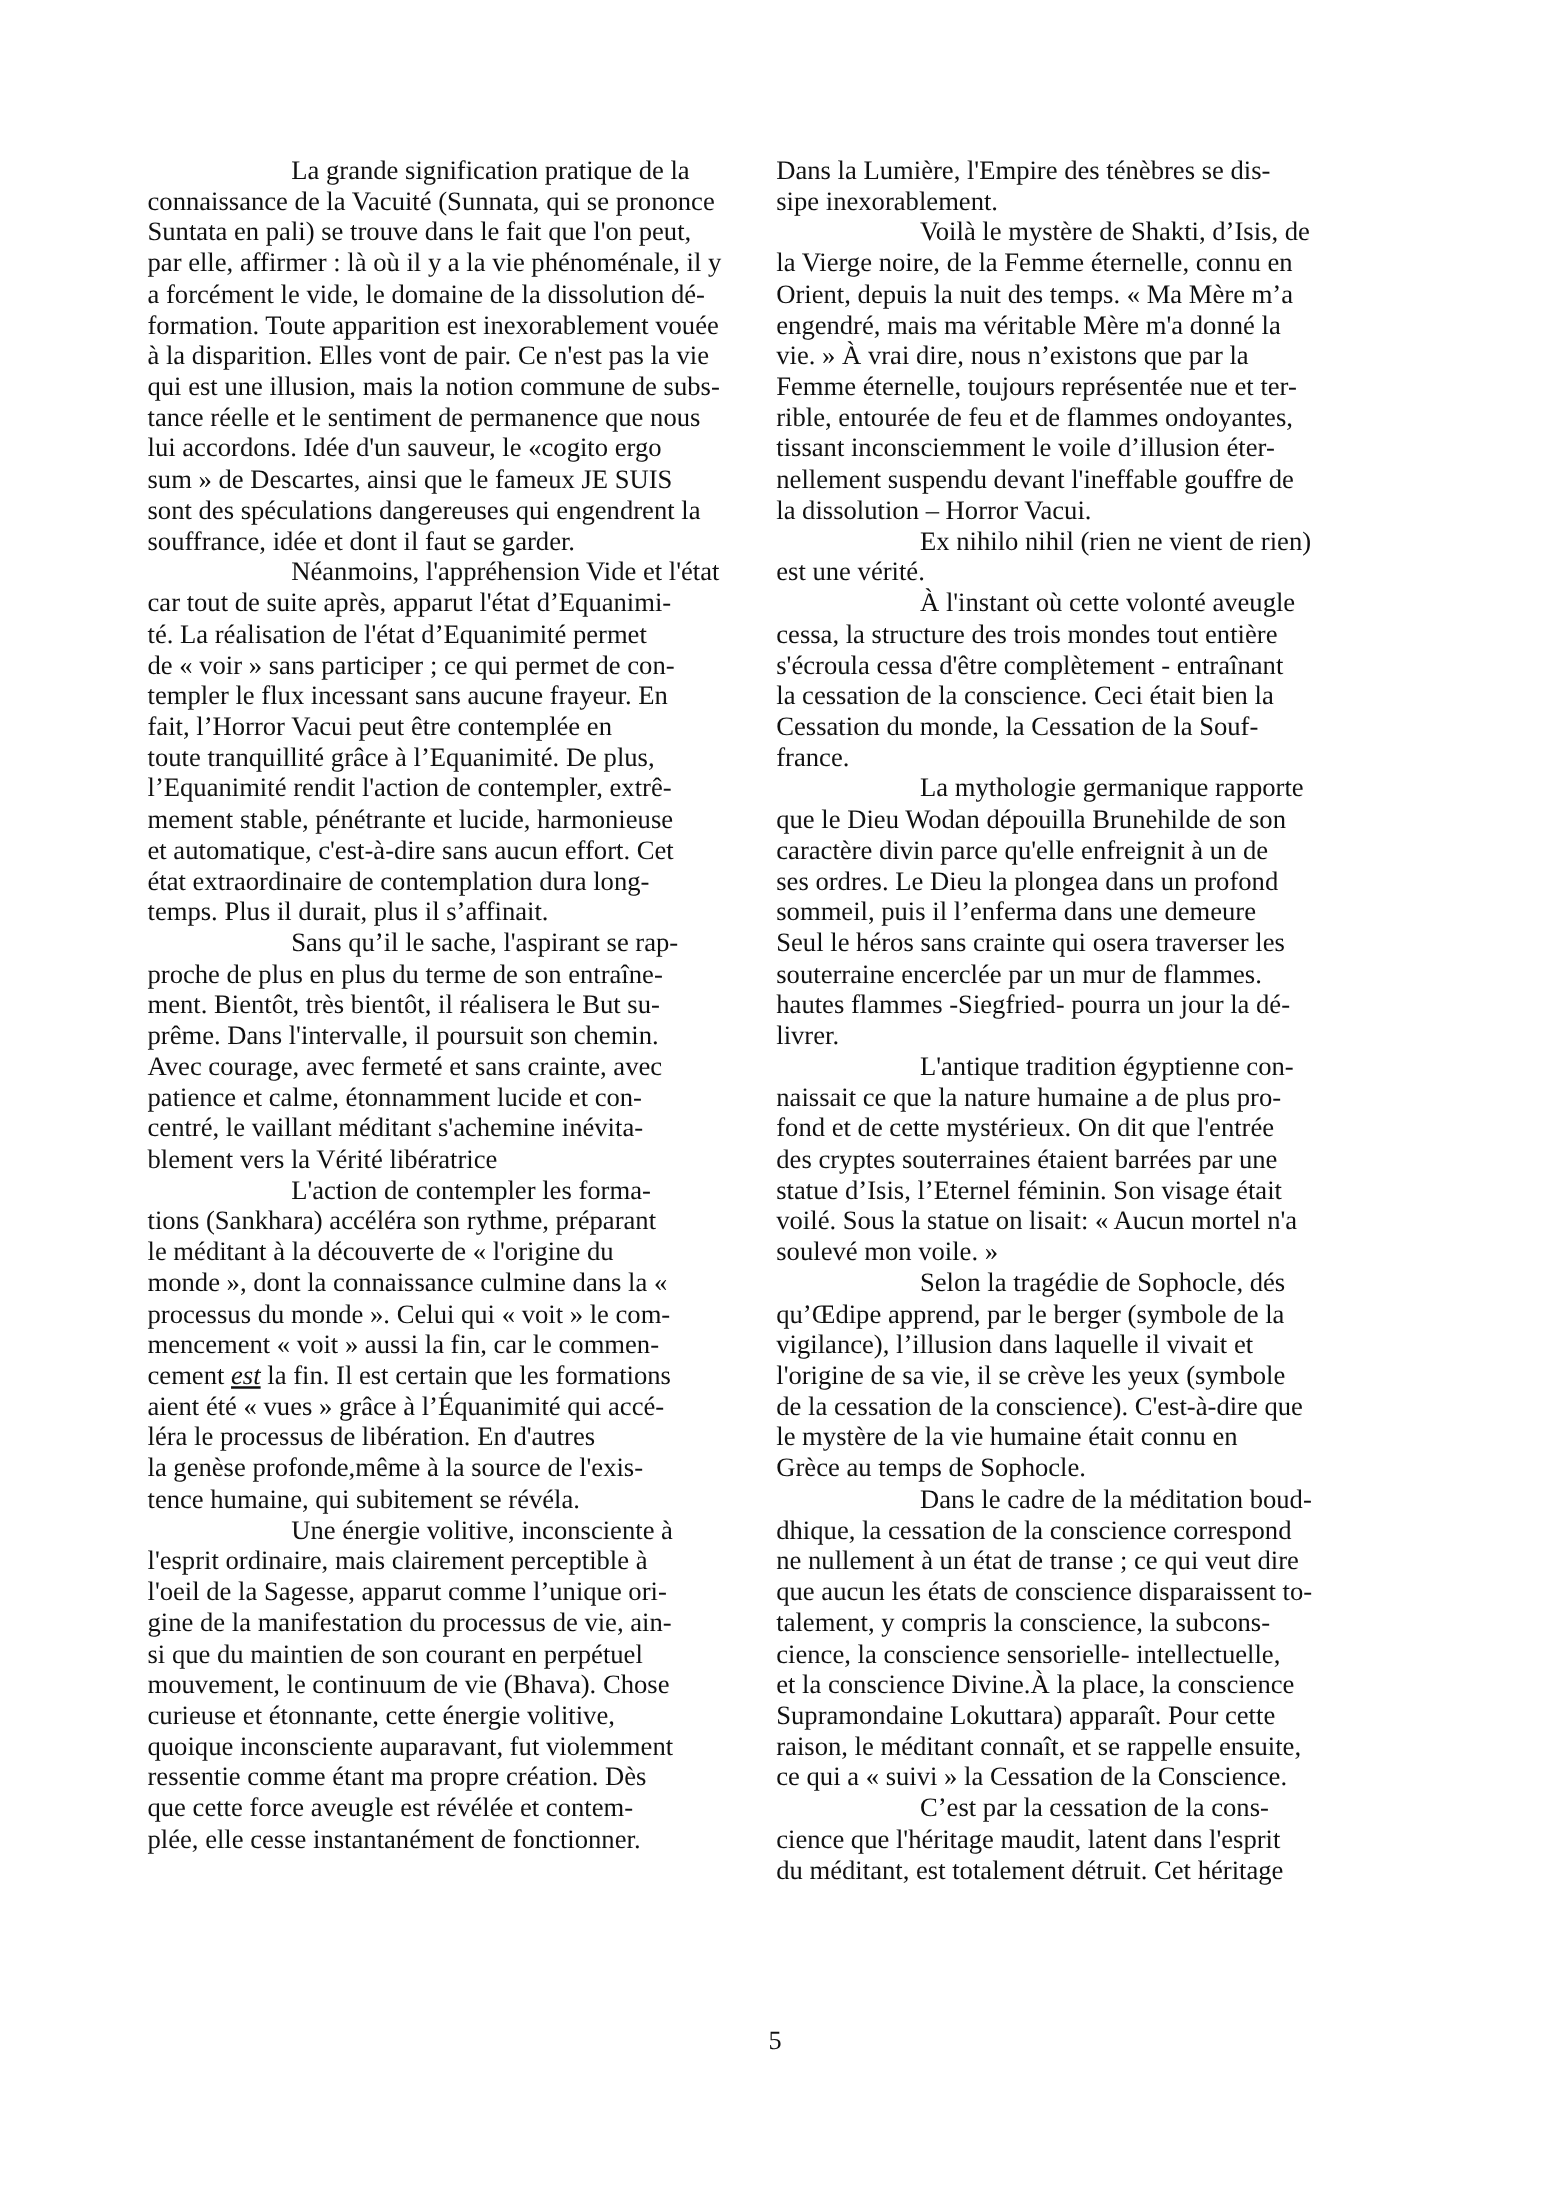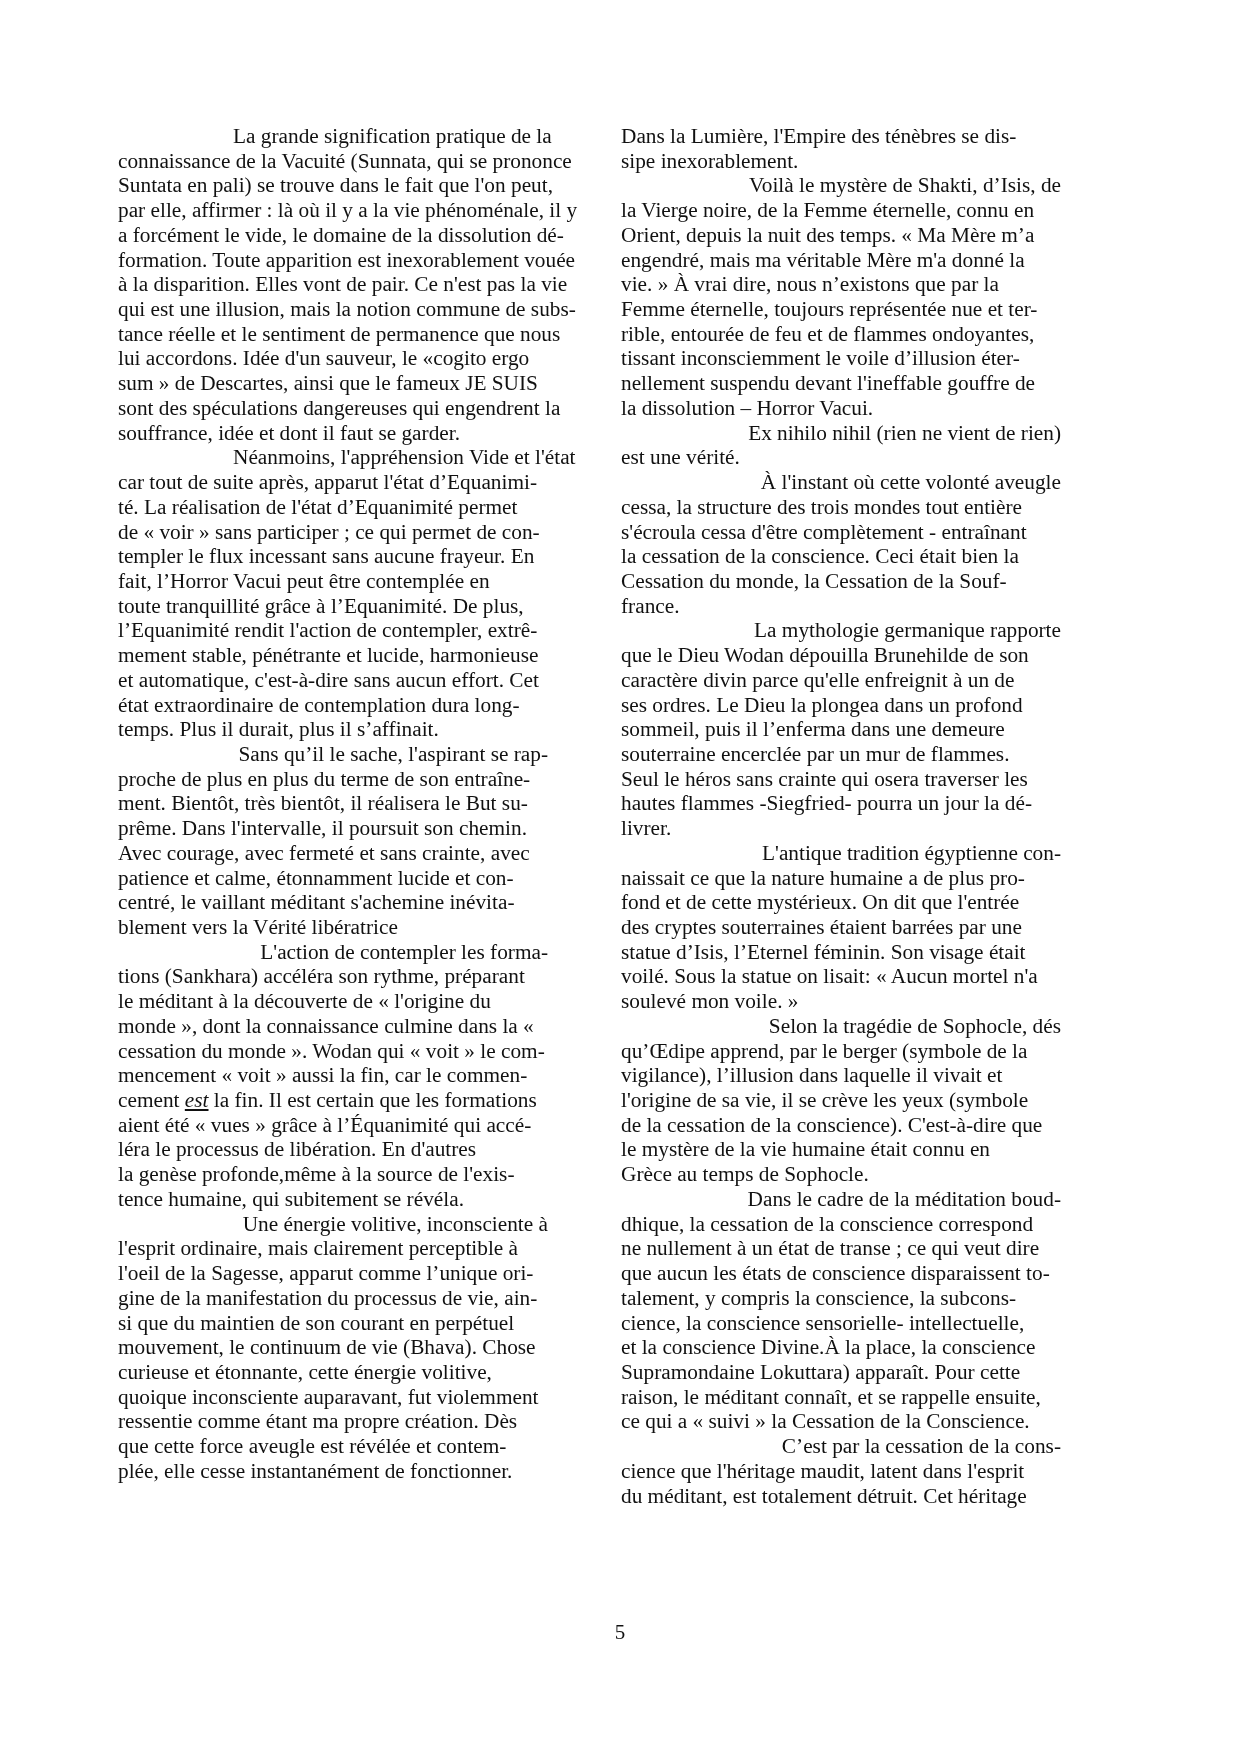--- a/index.html
+++ b/index.html
@@ -3,21 +3,21 @@
 <meta charset="utf-8">
 <style>
   html, body { margin: 0; padding: 0; background: #ffffff; }
   body { width: 1240px; height: 1754px; position: relative; overflow: hidden; }
   .page { position: absolute; left: 0; top: 0; width: 1240px; height: 1754px; background: #fff; }
   .col { position: absolute; top: 124px; font-family: "Liberation Serif", "DejaVu Serif", serif;
          font-size: 21.3px; line-height: 24.72px; color: #111; white-space: nowrap; }
   .col-left { left: 118px; width: 430px; }
   .col-right { left: 621px; width: 440px; }
   .line { display: block; height: 24.72px; }
-  .line.indent { padding-left: 115px; text-align: right; }
+  .line.indent { padding-left: 115px; }
   .page-number { position: absolute; left: 0; width: 1240px; top: 1620px; text-align: center;
          font-family: "Liberation Serif", "DejaVu Serif", serif; font-size: 21px; color: #111; }
   em { font-style: italic; text-decoration: underline; }
 </style>
 </head>
 <body>
 
 <div class="page">
   <div class="col col-left" id="col-left">
       <span class="line indent"><span>La grande signification pratique de la</span></span>
@@ -50,21 +50,21 @@
       <span class="line"><span>ment. Bientôt, très bientôt, il réalisera le But su-</span></span>
       <span class="line"><span>prême. Dans l'intervalle, il poursuit son chemin.</span></span>
       <span class="line"><span>Avec courage, avec fermeté et sans crainte, avec</span></span>
       <span class="line"><span>patience et calme, étonnamment lucide et con-</span></span>
       <span class="line"><span>centré, le vaillant méditant s'achemine inévita-</span></span>
       <span class="line"><span>blement vers la Vérité libératrice</span></span>
       <span class="line indent"><span>L'action de contempler les forma-</span></span>
       <span class="line"><span>tions (Sankhara) accéléra son rythme, préparant</span></span>
       <span class="line"><span>le méditant à la découverte de « l'origine du</span></span>
       <span class="line"><span>monde », dont la connaissance culmine dans la «</span></span>
-      <span class="line"><span>cessation du monde ». Wodan qui « voit » le com-</span></span>
+      <span class="line"><span>processus du monde ». Celui qui « voit » le com-</span></span>
       <span class="line"><span>mencement « voit » aussi la fin, car le commen-</span></span>
       <span class="line"><span>cement </span><em>est</em><span> la fin. Il est certain que les formations</span></span>
       <span class="line"><span>aient été « vues » grâce à l’Équanimité qui accé-</span></span>
       <span class="line"><span>léra le processus de libération. En d'autres</span></span>
       <span class="line"><span>la genèse profonde,même à la source de l'exis-</span></span>
       <span class="line"><span>tence humaine, qui subitement se révéla.</span></span>
       <span class="line indent"><span>Une énergie volitive, inconsciente à</span></span>
       <span class="line"><span>l'esprit ordinaire, mais clairement perceptible à</span></span>
       <span class="line"><span>l'oeil de la Sagesse, apparut comme l’unique ori-</span></span>
       <span class="line"><span>gine de la manifestation du processus de vie, ain-</span></span>
@@ -95,22 +95,22 @@
       <span class="line"><span>cessa, la structure des trois mondes tout entière</span></span>
       <span class="line"><span>s'écroula cessa d'être complètement - entraînant</span></span>
       <span class="line"><span>la cessation de la conscience. Ceci était bien la</span></span>
       <span class="line"><span>Cessation du monde, la Cessation de la Souf-</span></span>
       <span class="line"><span>france.</span></span>
       <span class="line indent"><span>La mythologie germanique rapporte</span></span>
       <span class="line"><span>que le Dieu Wodan dépouilla Brunehilde de son</span></span>
       <span class="line"><span>caractère divin parce qu'elle enfreignit à un de</span></span>
       <span class="line"><span>ses ordres. Le Dieu la plongea dans un profond</span></span>
       <span class="line"><span>sommeil, puis il l’enferma dans une demeure</span></span>
+      <span class="line"><span>Seul le héros sans crainte qui osera traverser les</span></span>
       <span class="line"><span>souterraine encerclée par un mur de flammes.</span></span>
-      <span class="line"><span>Seul le héros sans crainte qui osera traverser les</span></span>
       <span class="line"><span>hautes flammes -Siegfried- pourra un jour la dé-</span></span>
       <span class="line"><span>livrer.</span></span>
       <span class="line indent"><span>L'antique tradition égyptienne con-</span></span>
       <span class="line"><span>naissait ce que la nature humaine a de plus pro-</span></span>
       <span class="line"><span>fond et de cette mystérieux. On dit que l'entrée</span></span>
       <span class="line"><span>des cryptes souterraines étaient barrées par une</span></span>
       <span class="line"><span>statue d’Isis, l’Eternel féminin. Son visage était</span></span>
       <span class="line"><span>voilé. Sous la statue on lisait: « Aucun mortel n'a</span></span>
       <span class="line"><span>soulevé mon voile. »</span></span>
       <span class="line indent"><span>Selon la tragédie de Sophocle, dés</span></span>

